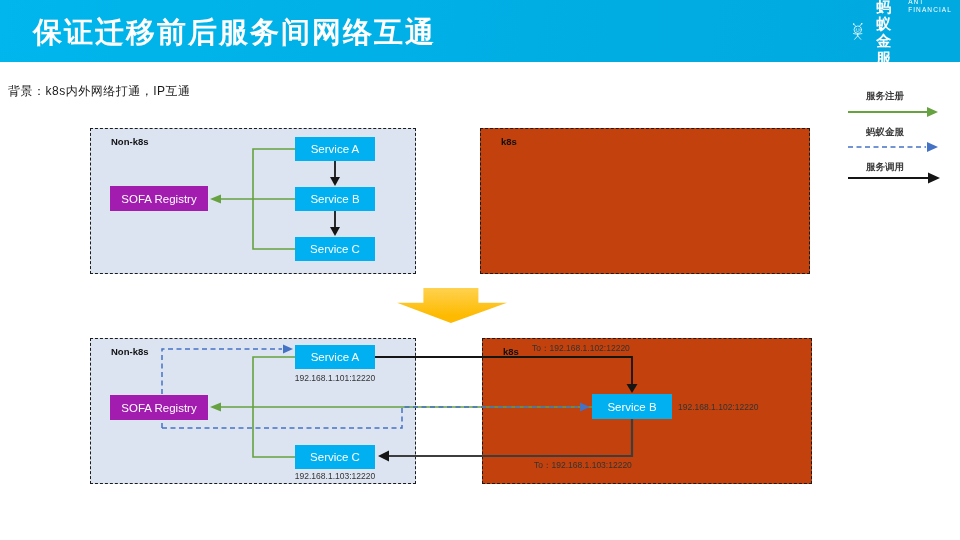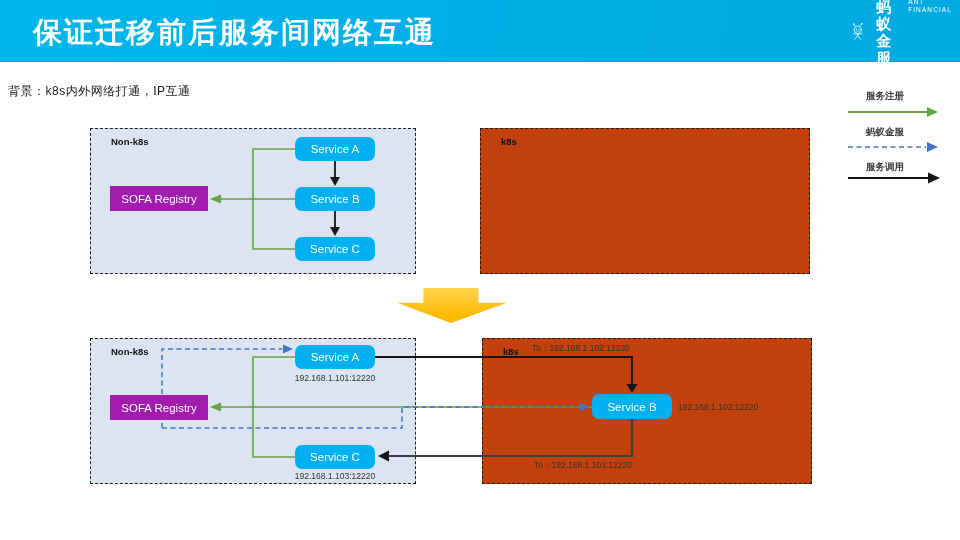--- a/index.html
+++ b/index.html
@@ -24,21 +24,21 @@
 
   
   .region { border:1.5px dashed #1b1b1b; }
   .region.nonk8s { background:#dce4f2; }
   .region.k8s    { background:#c2410c; }
   .region-label { position:absolute; left:20px; top:7px; font-size:9.5px; font-weight:bold; color:#111; }
 
   
   .node { display:flex; align-items:center; justify-content:center; color:#fff;
           font-size:11.5px; white-space:nowrap; }
-  .svc { background:#00b0f0;border-radius:7px; }
+  .svc { background:#00b0f0; }
   .reg { background:#a21caf; }
 
   .ip-label { font-size:8.5px; color:#333; white-space:nowrap; }
   .center   { text-align:center; }
 
   
   .big-arrow { left:397px; top:288px; width:110px; height:35px;
                background:linear-gradient(180deg,#ffd24f 0%,#fdba00 80%);
                clip-path:polygon(24% 0,74% 0,74% 42%,100% 42%,49% 100%,0 42%,24% 42%);
                filter:drop-shadow(1px 2px 2px rgba(90,90,90,0.55)); }

